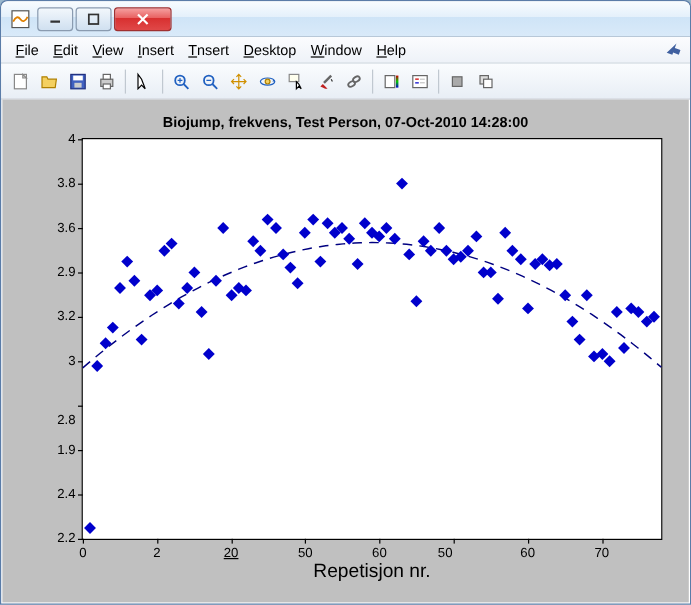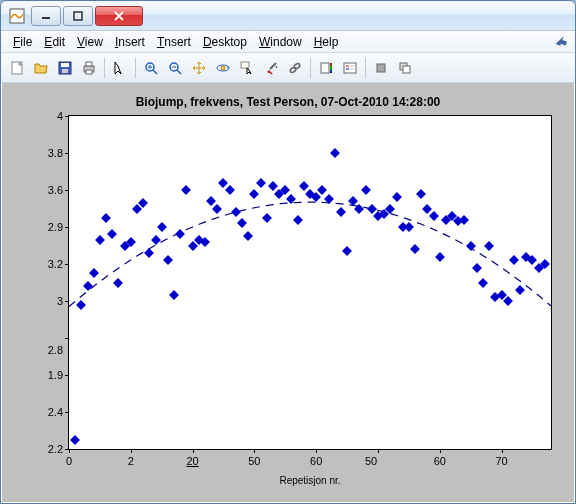--- a/index.html
+++ b/index.html
@@ -26,21 +26,21 @@
   .tb-sep { width: 1px; height: 20px; background: #c0c8d0; margin: 0 3px; }
   
   .figure-area { position: absolute; top: 82px; left: 1px; right: 1px; bottom: 1px; background: #c0c0c0; }
   .plot-container { position: absolute; top: 12px; left: 8px; right: 8px; bottom: 8px; }
   .plot-title { text-align: center; font-size: 12px; font-weight: bold; color: #000; margin-bottom: 4px; }
   
   .axes-wrapper { position: absolute; top: 20px; left: 58px; right: 14px; bottom: 44px; }
   .axes { position: absolute; top: 0; left: 0; right: 0; bottom: 0; background: #fff; border: 1px solid #000; }
   
   .ylabel { position: absolute; left: -48px; top: 50%; transform: translateY(-50%) rotate(-90deg); transform-origin: center; font-size: 12px; white-space: nowrap; }
-  .xlabel { position: absolute; bottom: -36px; left: 50%; transform: translateX(-50%); font-size: 10px; white-space: nowrap; }
+  .xlabel { position: absolute; bottom: -36px; left: 50%; transform: translateX(-50%); font-size: 16px; white-space: nowrap; }
   
   .ytick { position: absolute; left: -30px; font-size: 11px; text-align: right; width: 24px; transform: translateY(-50%); }
   .ytick-mark { position: absolute; left: -4px; width: 4px; height: 1px; background: #000; }
   .xtick { position: absolute; bottom: -18px; font-size: 11px; transform: translateX(-50%); }
   .xtick-mark { position: absolute; bottom: -4px; height: 4px; width: 1px; background: #000; }
   
   .data-point { position: absolute; width: 7px; height: 7px; background: #0000cc; transform: translate(-50%, -50%) rotate(45deg); }
   
   svg.curve { position: absolute; top: 0; left: 0; width: 100%; height: 100%; overflow: visible; pointer-events: none; }
 </style>

